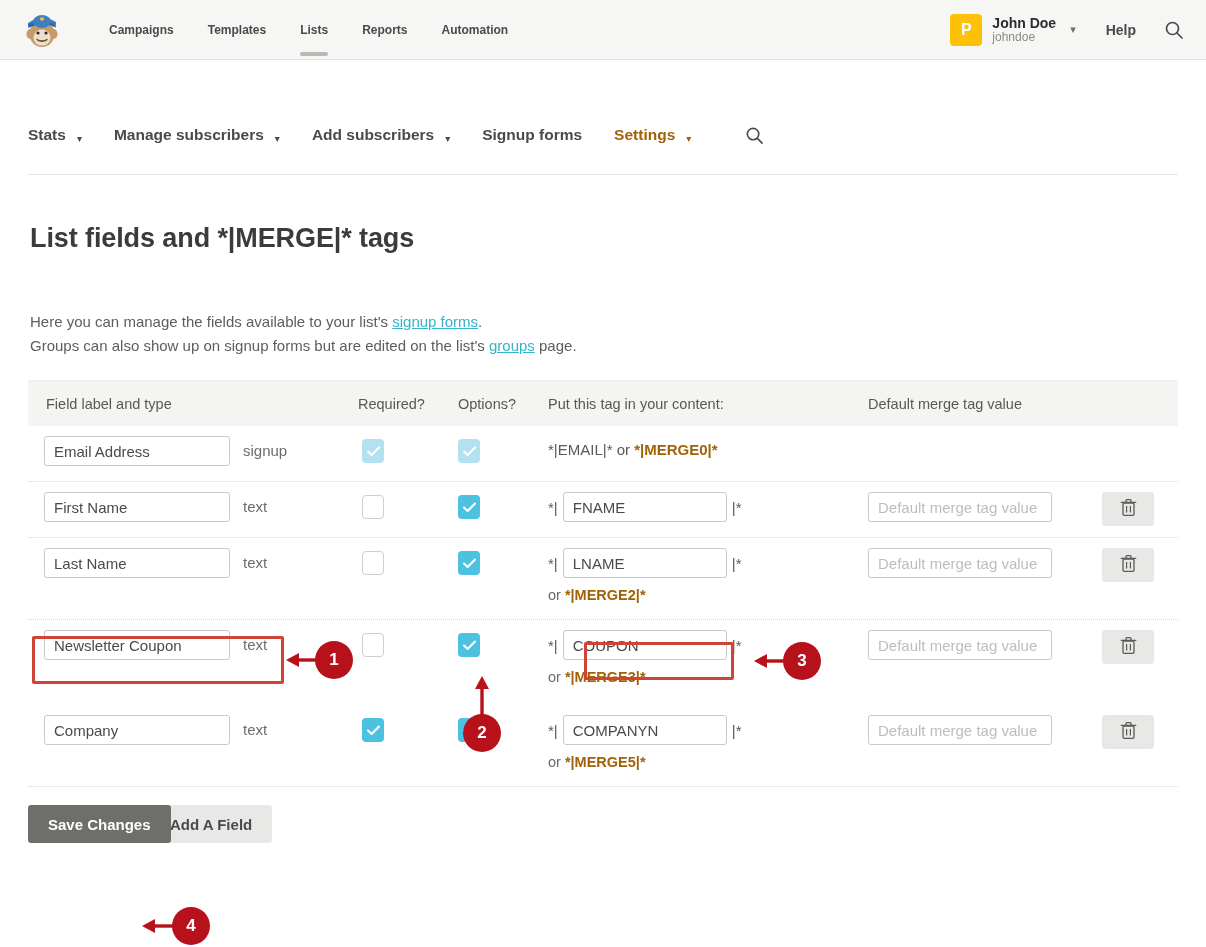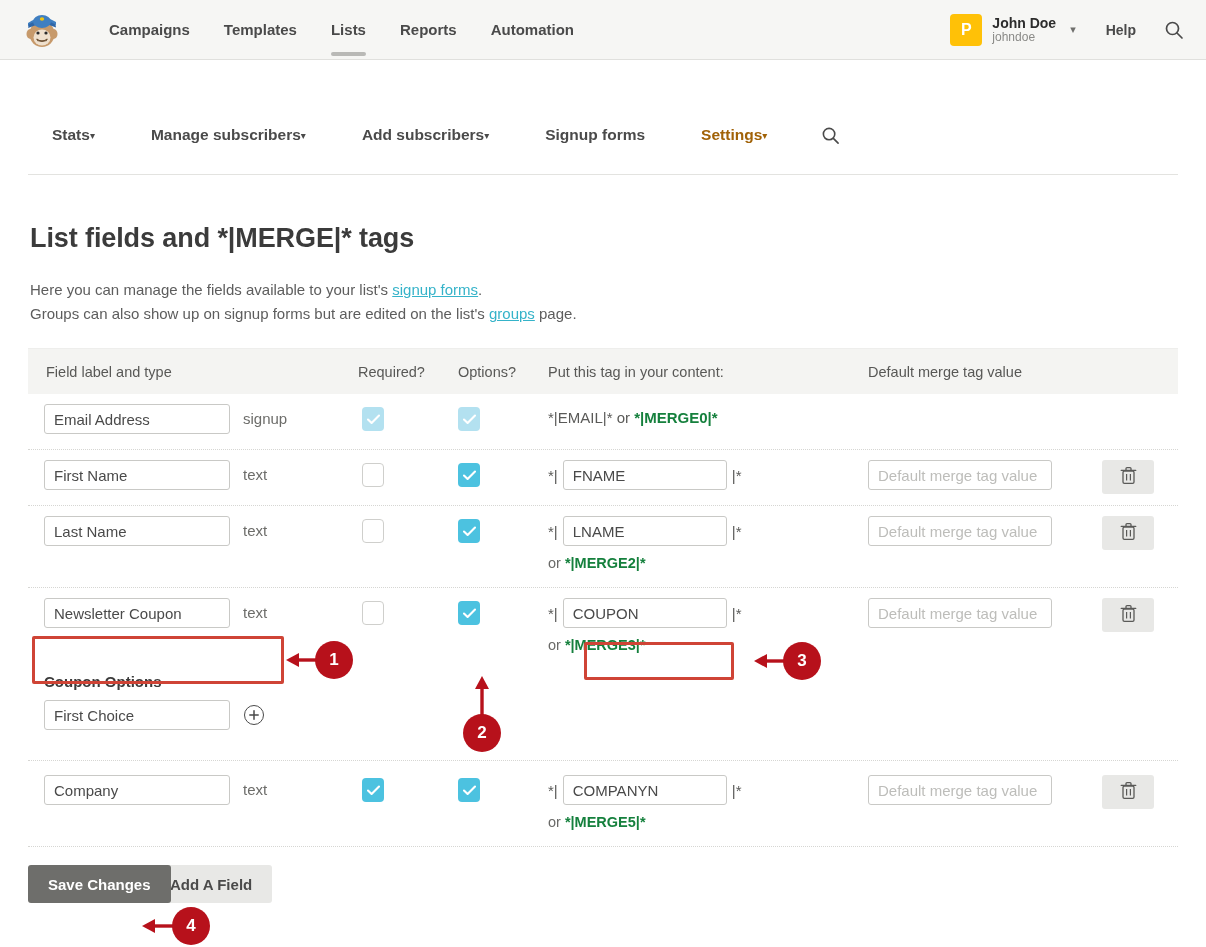--- a/index.html
+++ b/index.html
@@ -27,21 +27,21 @@
   .logo {
     width: 40px; height: 40px;
     flex: 0 0 40px;
     position: relative;
     margin-right: 30px;
   }
   .logo svg { display: block; }
 
   .mainmenu { display: flex; align-items: center; height: 60px; }
   .mainmenu a {
-    font-size: 15px;
+    font-size: 12px;
     font-weight: bold;
     color: #4a4a4a;
     text-decoration: none;
     padding: 0 17px;
     line-height: 60px;
     position: relative;
     white-space: nowrap;
   }
   .mainmenu a.active::after {
     content: "";
@@ -97,39 +97,38 @@
     box-sizing: content-box;
   }
   .subnav-item {
     font-size: 15.5px;
     font-weight: bold;
     color: #4a4a4a;
     text-decoration: none;
     margin-right: 32px;
     white-space: nowrap;
     display: inline-flex;
-    align-items: center;
-    gap: 0;
-    margin-left: 24px;
+    align-items: flex-end;
+    gap: 11px;
   }
   .subnav-item.active { color: #a16207; }
   .subnav-item .chev { font-size: 10px; font-weight: normal; }
   .subnav-search { margin-left: 22px; display: flex; align-items: center; cursor: pointer; }
 
   
   .page { padding: 0 28px; }
   h1.page-title {
     font-size: 27px;
     font-weight: bold;
     color: #3b3b3b;
     margin: 48px 0 0 2px;
     letter-spacing: -0.1px;
   }
   .intro {
-    margin-top: 24px;
+    margin-top: 56px;
     font-size: 15px;
     line-height: 24px;
     color: #5d5d5d;
     margin-left: 2px;
   }
   .intro a { color: #35b3c9; text-decoration: underline; }
 
   
   .tbl { margin-top: 22px; width: 100%; }
   .thead {
@@ -187,21 +186,21 @@
     align-items: center;
     justify-content: center;
     margin-top: 3px;
   }
   .cb.on  { background: #4cc2e0; }
   .cb.dim { background: #b3e1f0; }
   .cb.off { background: #ffffff; border: 1px solid #cfcfcc; }
   .cb svg { display: block; }
 
   .tagcell { font-size: 15px; color: #5a5a58; line-height: 27px; white-space: nowrap; }
-  .tagcell .bold { font-weight: bold; color: #15803d; }
+  .tagcell .bold { font-weight: bold; color: #a16207; }
   .tagrow1 { display: flex; align-items: center; gap: 5px; }
   .tagrow2 { font-size: 14.5px; color: #6a6a68; margin-top: 4px; }
   .star { font-size: 15px; }
 
   .delbtn {
     width: 52px; height: 34px;
     background: #e8e8e6;
     border: none;
     border-radius: 3px;
     display: flex; align-items: center; justify-content: center;
@@ -498,34 +497,20 @@
               <line x1="1.3" y1="4.4" x2="15.7" y2="4.4" stroke="#5a5a58" stroke-width="1.4" stroke-linecap="round"></line>
               <path d="M6 4.2 V2.6 a1 1 0 0 1 1-1 h3 a1 1 0 0 1 1 1 V4.2" fill="none" stroke="#5a5a58" stroke-width="1.3"></path>
               <line x1="6.6" y1="8" x2="6.6" y2="14.5" stroke="#5a5a58" stroke-width="1.2"></line>
               <line x1="10.4" y1="8" x2="10.4" y2="14.5" stroke="#5a5a58" stroke-width="1.2"></line>
             </svg>
           </span>
         </button>
       </div>
     </div>
 
-    <div class="row" style="min-height:92px; padding-top:0;">
-      <div style="width:100%;" class="coupon-opts">
-        <div class="cotitle">Coupon Options</div>
-        <div class="corow">
-          <input type="text" class="fieldname-input" value="First Choice" style="">
-          <span class="plusbtn">
-            <svg width="12" height="12" viewBox="0 0 12 12">
-              <line x1="6" y1="1.8" x2="6" y2="10.2" stroke="#4a4a4a" stroke-width="1.5" stroke-linecap="round"></line>
-              <line x1="1.8" y1="6" x2="10.2" y2="6" stroke="#4a4a4a" stroke-width="1.5" stroke-linecap="round"></line>
-            </svg>
-          </span>
-        </div>
-      </div>
-    </div>
 
     <div class="row" style="padding-top:14px;">
       <div class="c-label">
         <input type="text" class="fieldname-input" value="Company" style="">
         <span class="typetxt">text</span>
       </div>
       <div class="c-req">
         <span class="cb on">
           <svg width="13" height="11" viewBox="0 0 13 11">
               <polyline points="1,5.5 4.6,9 12,1.5" fill="none" stroke="#ffffff" stroke-width="2.1" stroke-linecap="round" stroke-linejoin="round"></polyline>

